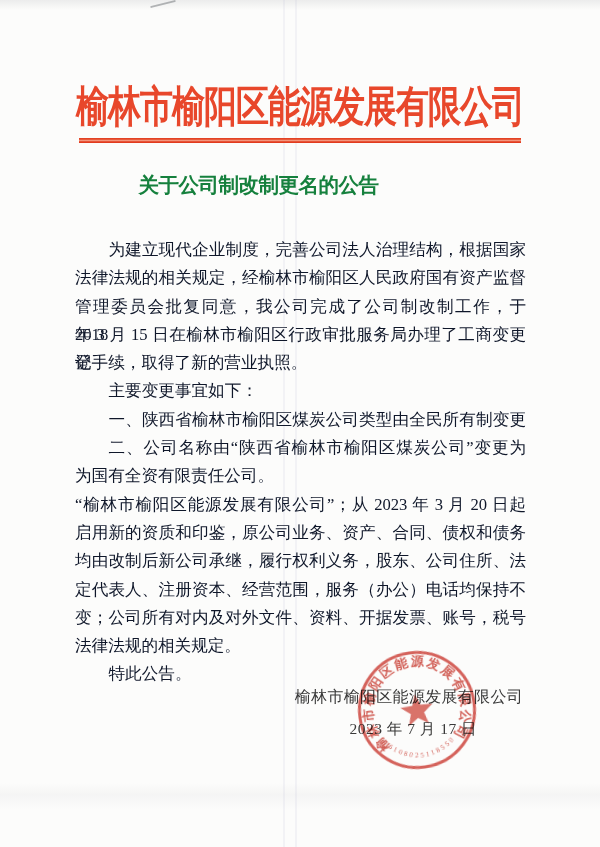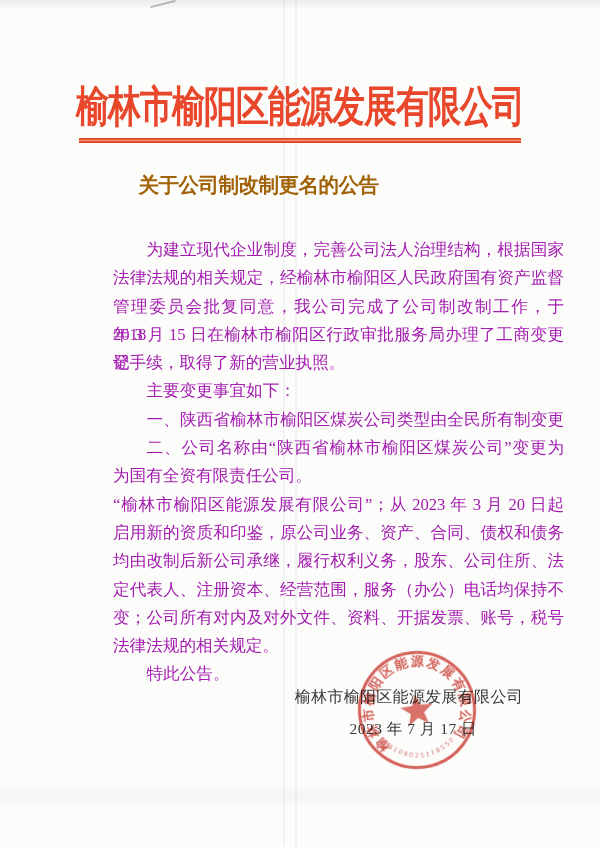--- a/index.html
+++ b/index.html
@@ -24,25 +24,25 @@
     position:absolute;left:0;top:78px;width:600px;text-align:center;
     color:#e8472b;font-weight:bold;font-size:33px;letter-spacing:-1px;
     transform:scaleY(1.3);transform-origin:top center;white-space:nowrap;
   }
   .red-rule{
     position:absolute;left:79px;top:138px;width:442px;height:4.5px;
     background:linear-gradient(180deg,#e13b1f 0%,#e6502f 28%,#f6a38f 46%,#ef7a5b 58%,#e13b1f 78%,#e13b1f 100%);
   }
   .notice-title{
     position:absolute;left:0;top:171px;width:517px;text-align:center;
-    color:#a16207;font-weight:bold;font-size:20.5px;letter-spacing:-0.5px;
+    color:#15803d;font-weight:bold;font-size:20.5px;letter-spacing:-0.5px;
   }
   .body-block{
     position:absolute;left:75px;top:236px;width:451px;
-    color:#a21caf;font-size:16.6px;margin-left:38px;
+    color:#0f172a;font-size:16.6px;
   }
   .line{height:28.3px;line-height:28.3px;white-space:normal;overflow:visible;}
   .line.j{text-align:justify;text-align-last:justify;}
   .line.indent{padding-left:33.5px;}
 
   .sig-company{
     position:absolute;top:687px;right:77px;
     color:#3a3a3a;font-size:16px;letter-spacing:0.3px;white-space:nowrap;
   }
   .sig-date{

